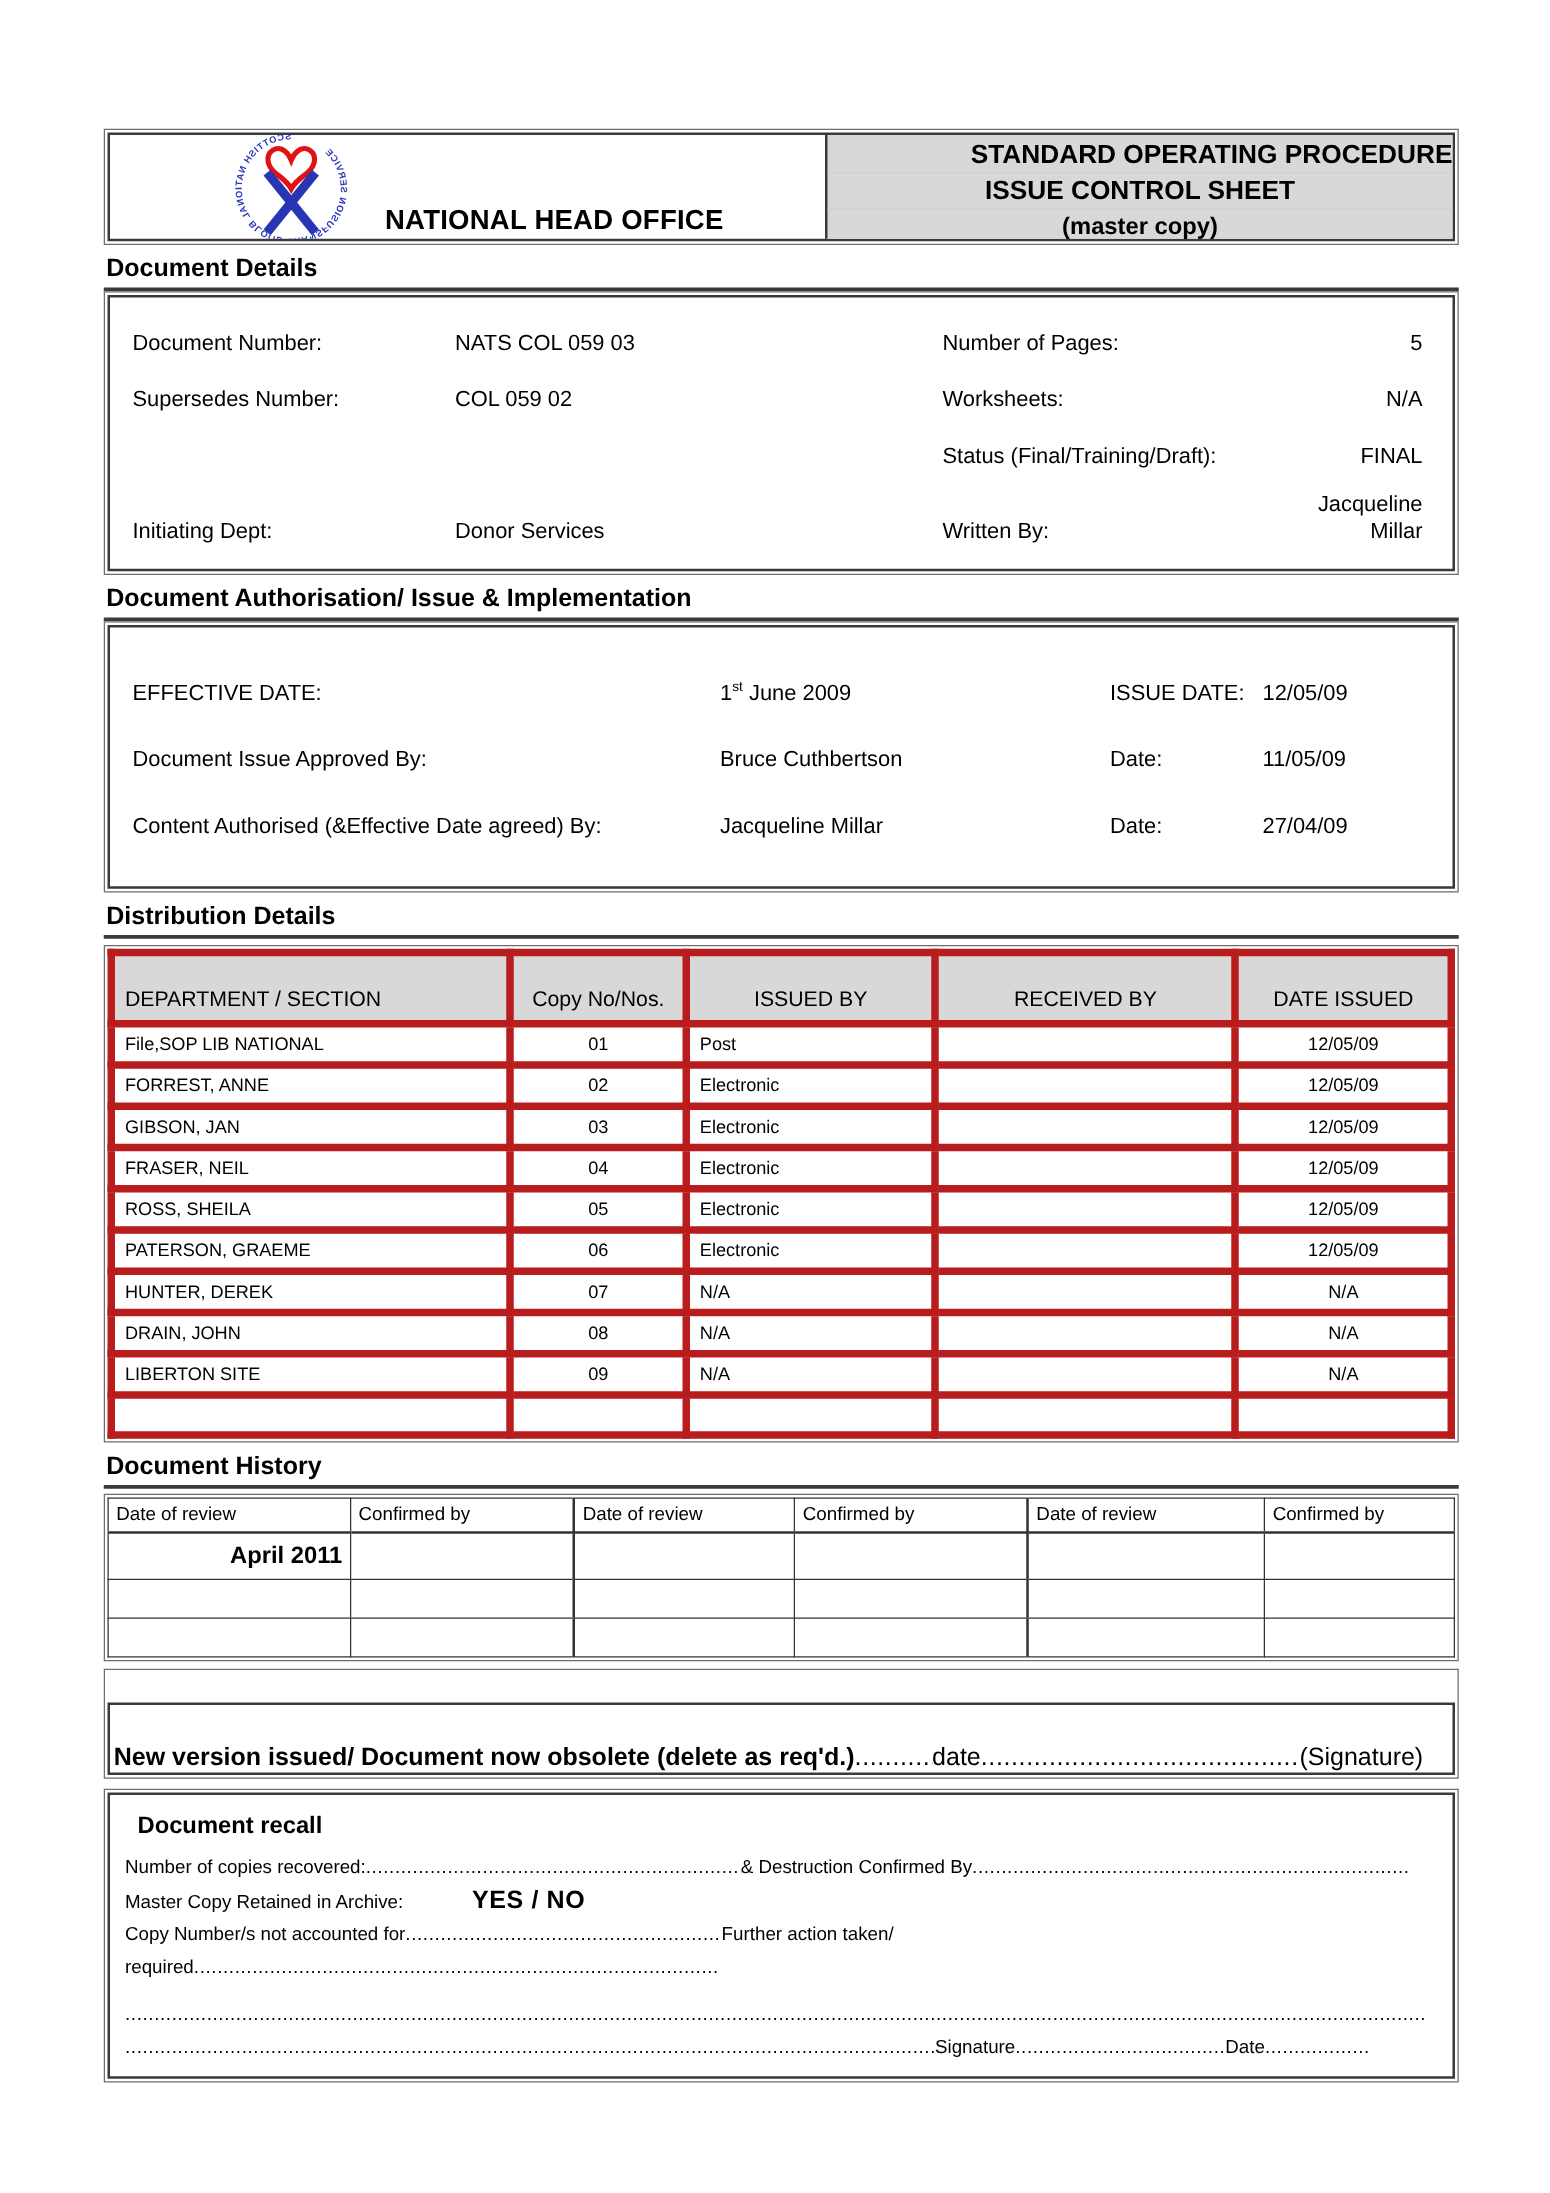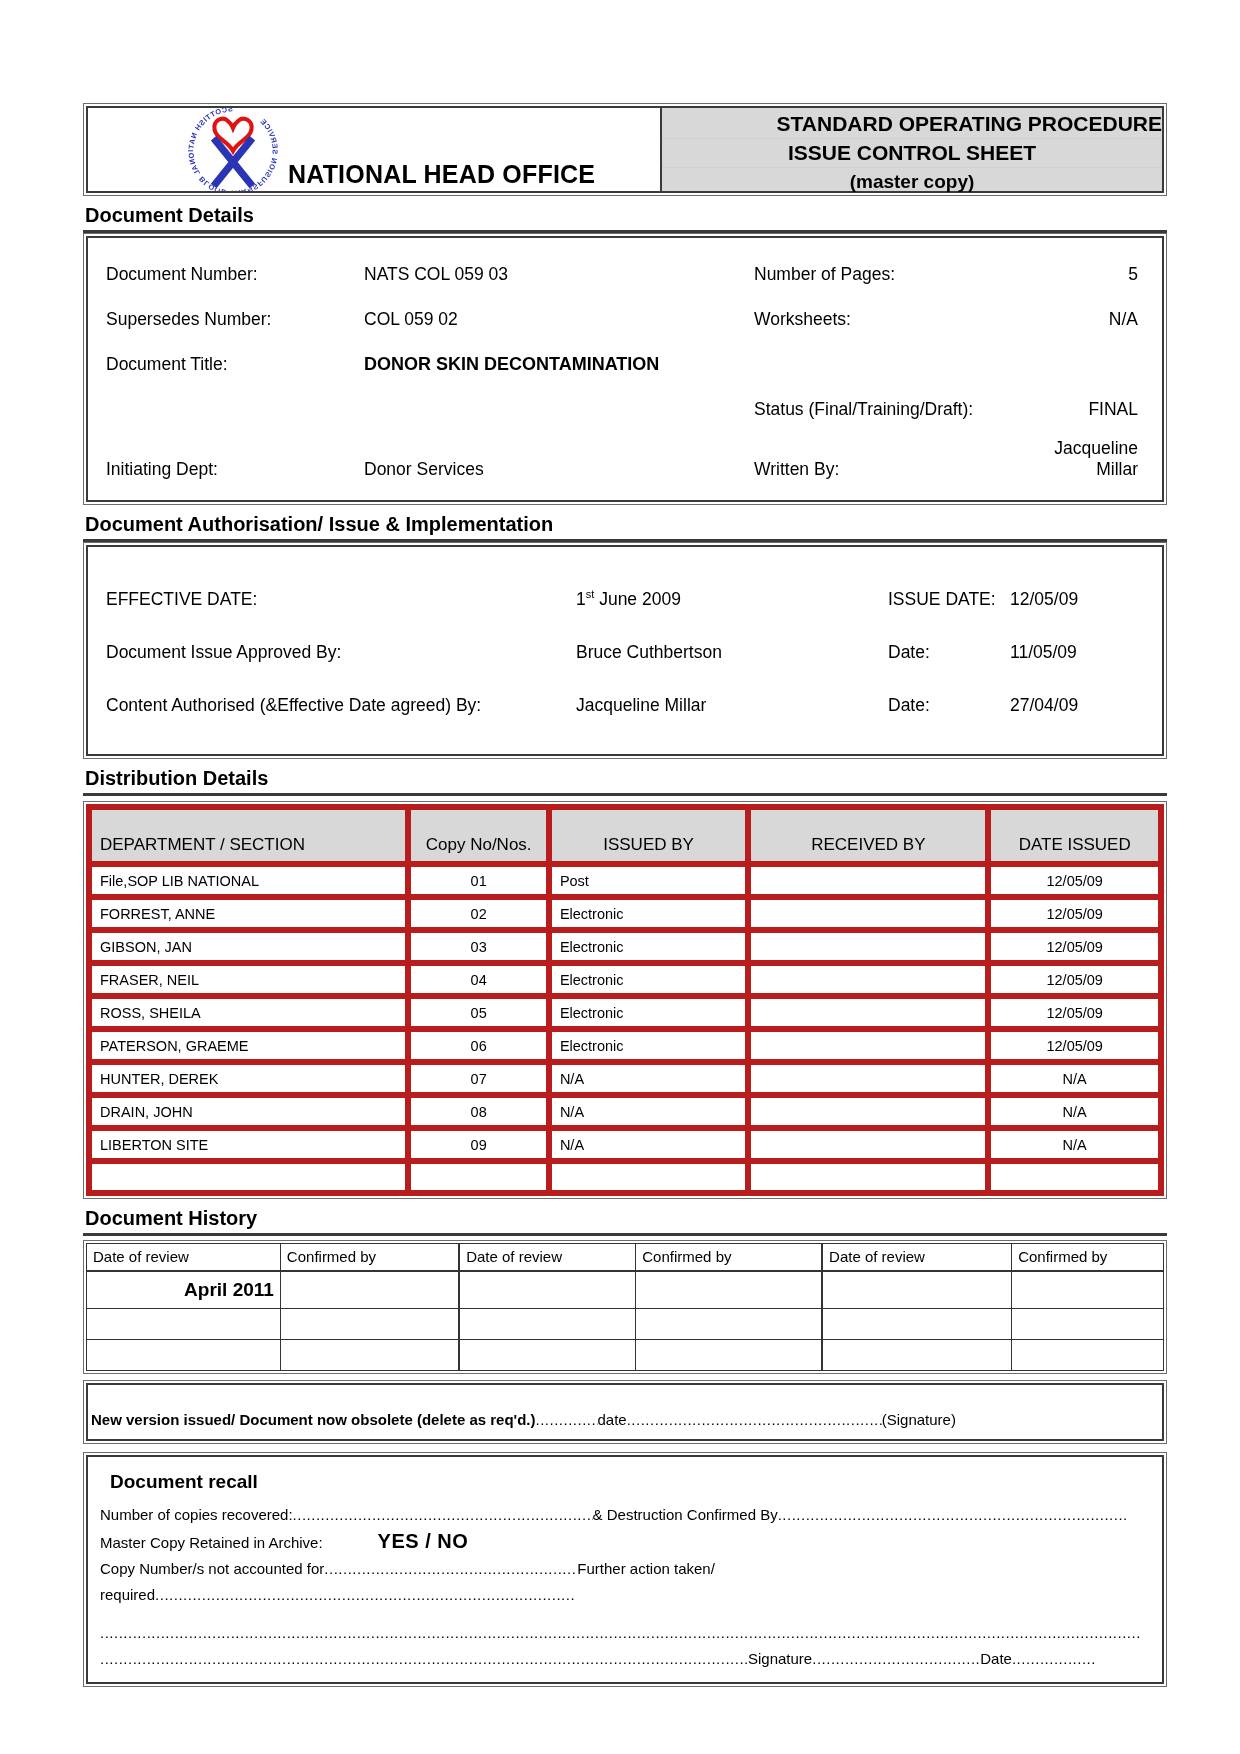--- a/index.html
+++ b/index.html
@@ -11,21 +11,21 @@
   .page { position:absolute; left:83px; top:103px; width:1084px; }
 
   
   .dbox { border:1px solid #6d6d6d; padding:2px; background:#fff; }
   .dbox-in { border:2px solid #3a3a3a; background:#fff; }
 
   
   .hdr .dbox-in { display:flex; height:87px; }
   .hdr-left { flex:1; position:relative; overflow:hidden; }
   .hdr-logo { position:absolute; left:98px; top:-3px; }
-  .hdr-org { position:absolute; left:200px; bottom:2px; font-size:25px; font-weight:bold; letter-spacing:0.2px; }
+  .hdr-org { position:absolute; left:220px; bottom:2px; font-size:22px; font-weight:bold; letter-spacing:0.2px; }
   .hdr-right { width:502px; background:#d8d8d8; border-left:2px solid #3a3a3a; text-align:center; padding-top:2px; }
   .hdr-right .t1 { font-size:21px; font-weight:bold; line-height:28px; border-bottom:1px solid #cfcfcf;text-align:right; }
   .hdr-right .t2 { font-size:21px; font-weight:bold; line-height:28px; border-bottom:1px solid #cfcfcf; }
   .hdr-right .t3 { font-size:19px; font-weight:bold; line-height:27px; }
 
   
   .sec-h { margin-top:7px; font-size:20px; font-weight:bold; padding:1px 0 3px 2px; border-bottom:3px solid #3a3a3a; }
 
   
   .details .dbox-in { padding:14px 22px 12px 18px; }
@@ -51,21 +51,21 @@
   .hist td, .hist th { border:1px solid #333; font-weight:normal; text-align:left; vertical-align:middle; }
   .hist th { height:27px; font-size:15px; padding:2px 6px; border-bottom-width:2px; }
   .hist td { height:31px; font-size:15px; padding:2px 6px; }
   .hist tr.r1 td { height:38px;text-align:right; }
   .hist .april { font-size:19px; font-weight:bold; }
   .hist td:nth-child(2), .hist th:nth-child(2),
   .hist td:nth-child(4), .hist th:nth-child(4) { border-right-width:2px; }
 
   
   .obsolete { margin-top:6px; }
-  .obsolete .dbox-in { height:58px; display:flex; align-items:flex-end; padding:4px 6px 11px 3px; font-size:15px; white-space:nowrap; overflow:hidden; }
+  .obsolete .dbox-in { height:58px; display:flex; align-items:flex-end; padding:4px 6px 0 3px; font-size:20px; white-space:nowrap; overflow:hidden;margin-top:24px; }
   .leader { display:inline-block; overflow:hidden; white-space:nowrap; vertical-align:bottom; letter-spacing:0.5px; }
 
   .recall { margin-top:8px; }
   .recall .dbox-in { padding:12px 14px 10px 12px; }
   .recall-h { font-size:19px; font-weight:bold; margin:2px 0 9px 10px; }
   .rline { display:flex; align-items:baseline; font-size:15px; line-height:26px; white-space:nowrap; overflow:hidden; }
   .yesno { font-size:20px; font-weight:bold; margin-left:55px; letter-spacing:0.5px;text-align:center; }
   .mt { margin-top:12px; }
 </style>
 </head>
@@ -108,26 +108,20 @@
         <span>Number of Pages:</span>
         <span class="v2">5</span>
       </div>
       <div class="drow">
         <span>Supersedes Number:</span>
         <span>COL 059 02</span>
         <span>Worksheets:</span>
         <span class="v2">N/A</span>
       </div>
       <div class="drow">
-        <span>Document Title:</span>
-        <span class="bold" style="font-size:18px;">DONOR SKIN DECONTAMINATION</span>
-        <span></span>
-        <span class="v2"></span>
-      </div>
-      <div class="drow">
         <span></span>
         <span></span>
         <span>Status (Final/Training/Draft):</span>
         <span class="v2">FINAL</span>
       </div>
       <div class="drow last">
         <span>Initiating Dept:</span>
         <span>Donor Services</span>
         <span>Written By:</span>
         <span class="v2">Jacqueline Millar</span>

